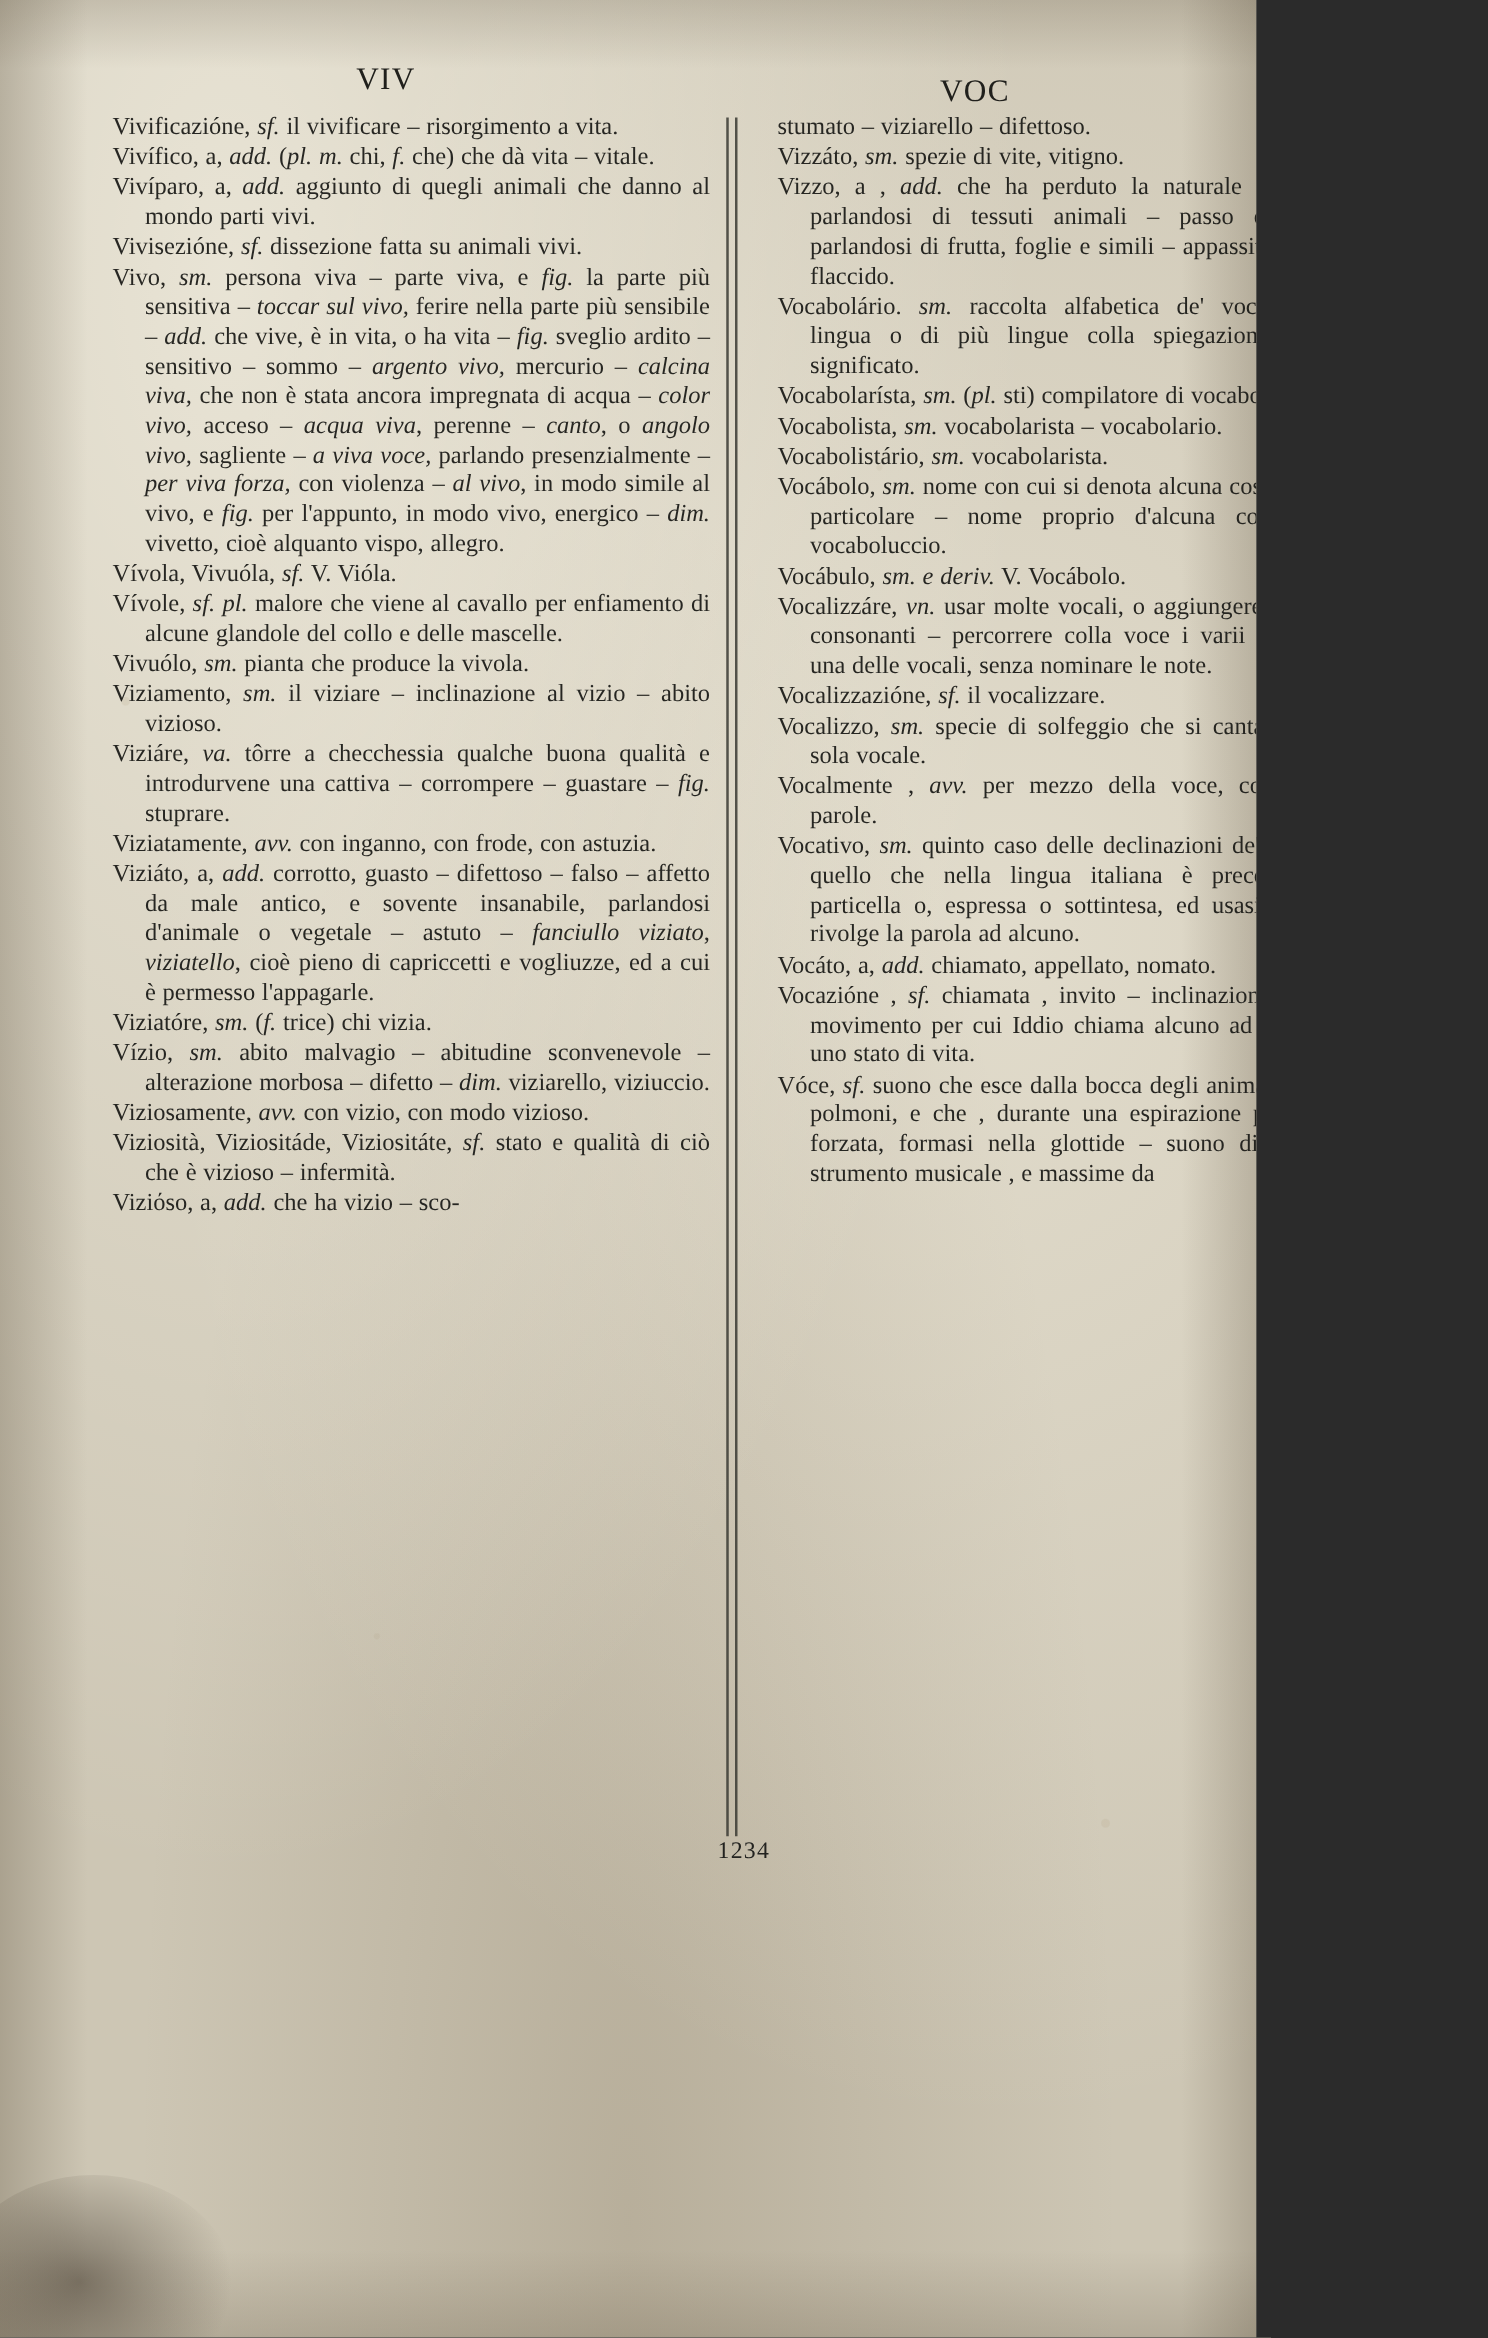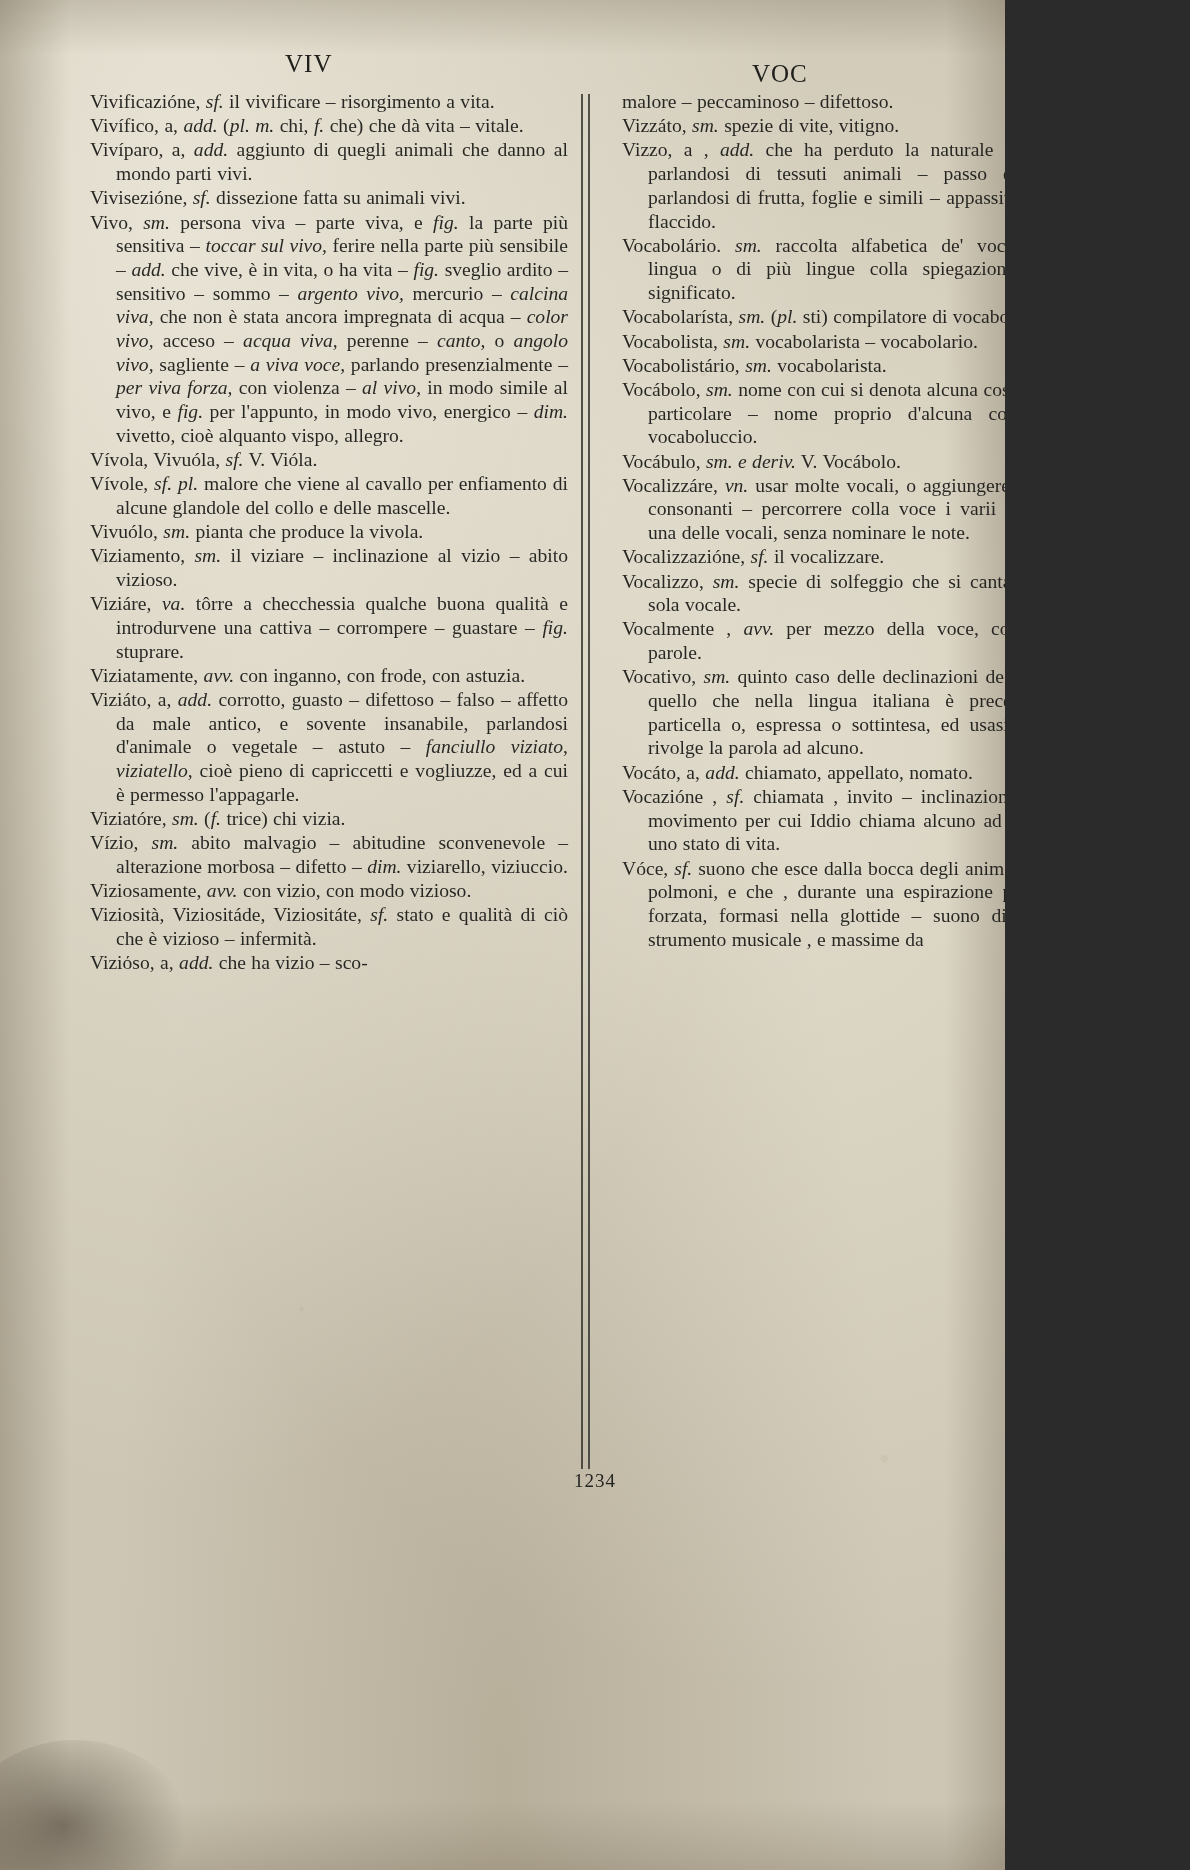--- a/index.html
+++ b/index.html
@@ -182,21 +182,21 @@
           <p class="entry">Viziatamente, <i>avv.</i> con inganno, con frode, con astuzia.</p>
           <p class="entry">Viziáto, a, <i>add.</i> corrotto, guasto – difettoso – falso – affetto da male antico, e sovente insanabile, parlandosi d'animale o vegetale – astuto – <i>fanciullo viziato</i>, <i>viziatello</i>, cioè pieno di capriccetti e vogliuzze, ed a cui è permesso l'appagarle.</p>
           <p class="entry">Viziatóre, <i>sm.</i> (<i>f.</i> trice) chi vizia.</p>
           <p class="entry">Vízio, <i>sm.</i> abito malvagio – abitudine sconvenevole – alterazione morbosa – difetto – <i>dim.</i> viziarello, viziuccio.</p>
           <p class="entry">Viziosamente, <i>avv.</i> con vizio, con modo vizioso.</p>
           <p class="entry">Viziosità, Viziositáde, Viziositáte, <i>sf.</i> stato e qualità di ciò che è vizioso – infermità.</p>
           <p class="entry">Viziόso, a, <i>add.</i> che ha vizio – sco-</p>
         </div>
 
       <div class="col col-right ink-fade">
-          <p class="entry">malore – peccaminoso – difettoso.</p>
+          <p class="entry">stumato – viziarello – difettoso.</p>
           <p class="entry">Vizzáto, <i>sm.</i> spezie di vite, vitigno.</p>
           <p class="entry">Vizzo, a , <i>add.</i> che ha perduto la naturale consistenza, parlandosi di tessuti animali – passo e grinzoso, parlandosi di frutta, foglie e simili – appassito – floscio, flaccido.</p>
           <p class="entry">Vocabolário. <i>sm.</i> raccolta alfabetica de' vocaboli d'una lingua o di più lingue colla spiegazione del loro significato.</p>
           <p class="entry">Vocabolarísta, <i>sm.</i> (<i>pl.</i> sti) compilatore di vocabolario.</p>
           <p class="entry">Vocabolista, <i>sm.</i> vocabolarista – vocabolario.</p>
           <p class="entry">Vocabolistário, <i>sm.</i> vocabolarista.</p>
           <p class="entry">Vocábolo, <i>sm.</i> nome con cui si denota alcuna cosa od azione particolare – nome proprio d'alcuna cosa – <i>dim.</i> vocaboluccio.</p>
           <p class="entry">Vocábulo, <i>sm. e deriv.</i> V. Vocábolo.</p>
           <p class="entry">Vocalizzáre, <i>vn.</i> usar molte vocali, o aggiungere vocali alle consonanti – percorrere colla voce i varii suoni sopra una delle vocali, senza nominare le note.</p>
           <p class="entry">Vocalizzazióne, <i>sf.</i> il vocalizzare.</p>

